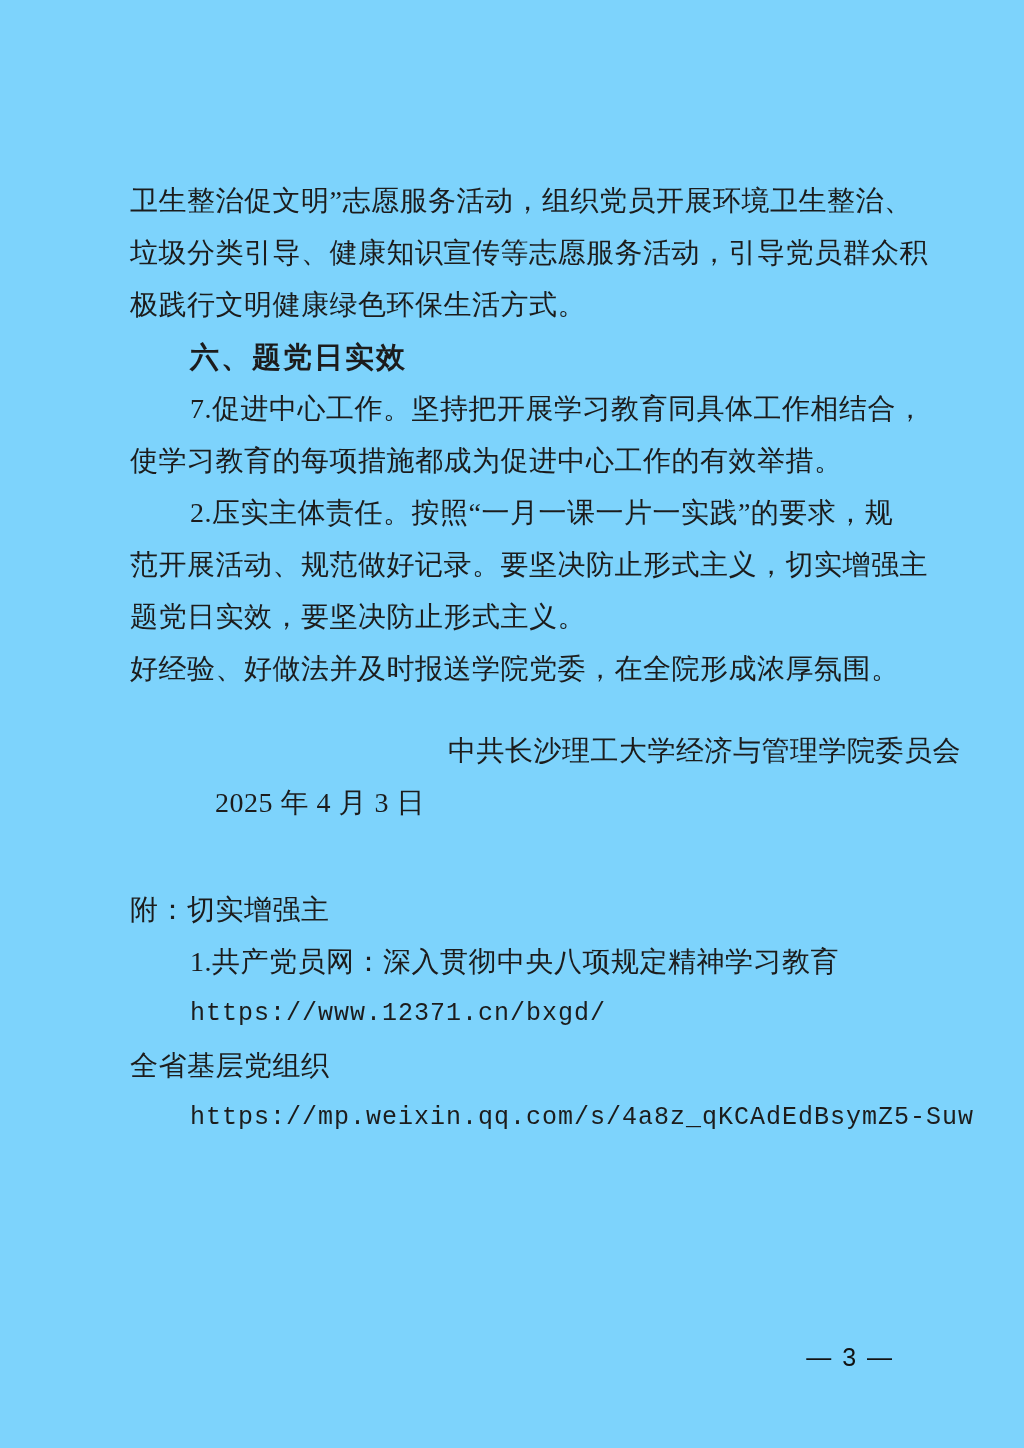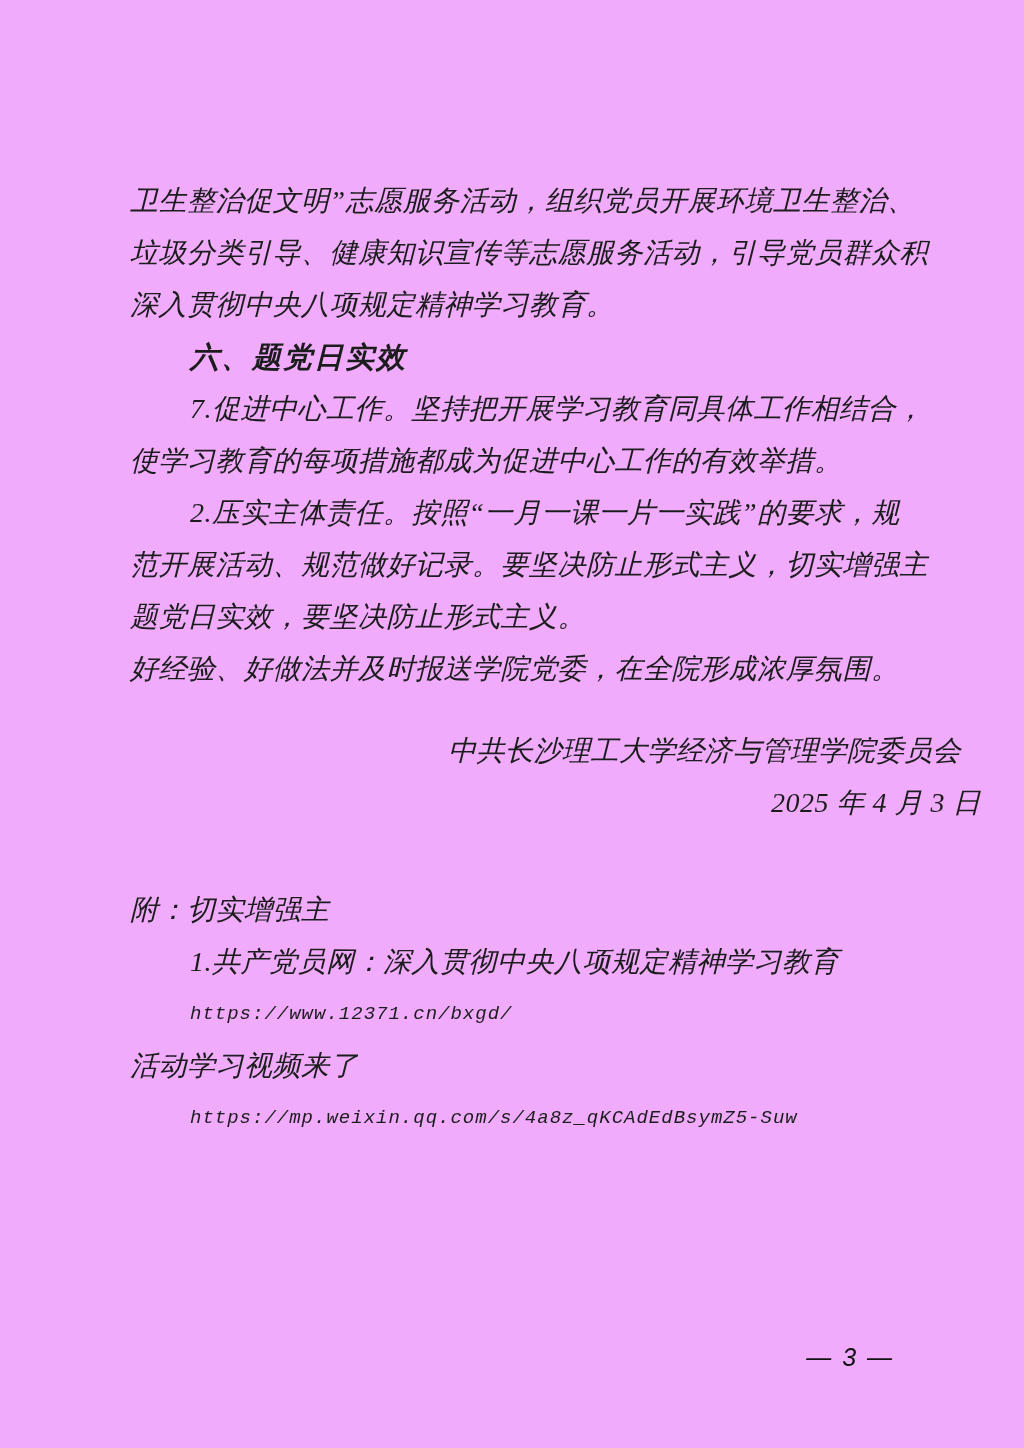--- a/index.html
+++ b/index.html
@@ -5,25 +5,24 @@
   html, body {
     margin: 0;
     padding: 0;
     background: #e8e8e8;
   }
   .page {
     position: relative;
     width: 1024px;
     height: 1448px;
     margin: 0 auto;
-    background: #f0abfc;
+    background: #7dd3fc;
     overflow: hidden;
     font-family: "Liberation Serif", "DejaVu Serif", serif;
     color: #1c1c1c;
-    font-style: italic;
   }
   .content {
     position: absolute;
     left: 130px;
     top: 175px;
     width: 766px;
   }
   .line {
     height: 52px;
     line-height: 52px;
@@ -36,30 +35,30 @@
     text-indent: 60px;
   }
   .heading {
     font-family: "Liberation Sans", "DejaVu Sans", sans-serif;
     font-weight: bold;
     font-size: 29px;
     letter-spacing: 2px;
   }
   .url {
     font-family: "Liberation Mono", "DejaVu Sans Mono", monospace;
-    font-size: 19px;
+    font-size: 25px;
     letter-spacing: 1px;
   }
   .sig {
     text-align: right;
     transform: translateX(65px);
     margin-top: 30px;
   }
   .dateline {
-    text-align: right;
+    text-align: left;
     transform: translateX(85px);
   }
   .attach-head {
     margin-top: 55px;
   }
   .pagenum {
     position: absolute;
     right: 130px;
     top: 1342px;
     font-family: "Liberation Sans", "DejaVu Sans", sans-serif;
@@ -69,30 +68,30 @@
     letter-spacing: 2px;
   }
 </style>
 </head>
 <body>
 
 <div class="page">
   <div class="content">
     <div class="line">卫生整治促文明”志愿服务活动，组织党员开展环境卫生整治、</div>
     <div class="line">垃圾分类引导、健康知识宣传等志愿服务活动，引导党员群众积</div>
-    <div class="line">深入贯彻中央八项规定精神学习教育。</div>
+    <div class="line">极践行文明健康绿色环保生活方式。</div>
     <div class="line indent heading">六、题党日实效</div>
     <div class="line indent">7.促进中心工作。坚持把开展学习教育同具体工作相结合，</div>
     <div class="line">使学习教育的每项措施都成为促进中心工作的有效举措。</div>
     <div class="line indent">2.压实主体责任。按照“一月一课一片一实践”的要求，规</div>
     <div class="line">范开展活动、规范做好记录。要坚决防止形式主义，切实增强主</div>
     <div class="line">题党日实效，要坚决防止形式主义。</div>
     <div class="line">好经验、好做法并及时报送学院党委，在全院形成浓厚氛围。</div>
     <div class="line sig">中共长沙理工大学经济与管理学院委员会</div>
     <div class="line dateline">2025 年 4 月 3 日</div>
     <div class="line attach-head">附：切实增强主</div>
     <div class="line indent">1.共产党员网：深入贯彻中央八项规定精神学习教育</div>
     <div class="line indent url">https://www.12371.cn/bxgd/</div>
-    <div class="line">活动学习视频来了</div>
+    <div class="line">全省基层党组织</div>
     <div class="line indent url">https://mp.weixin.qq.com/s/4a8z_qKCAdEdBsymZ5-Suw</div>
   </div>
   <div class="pagenum">— 3 —</div>
 </div>
 
 </body></html>

